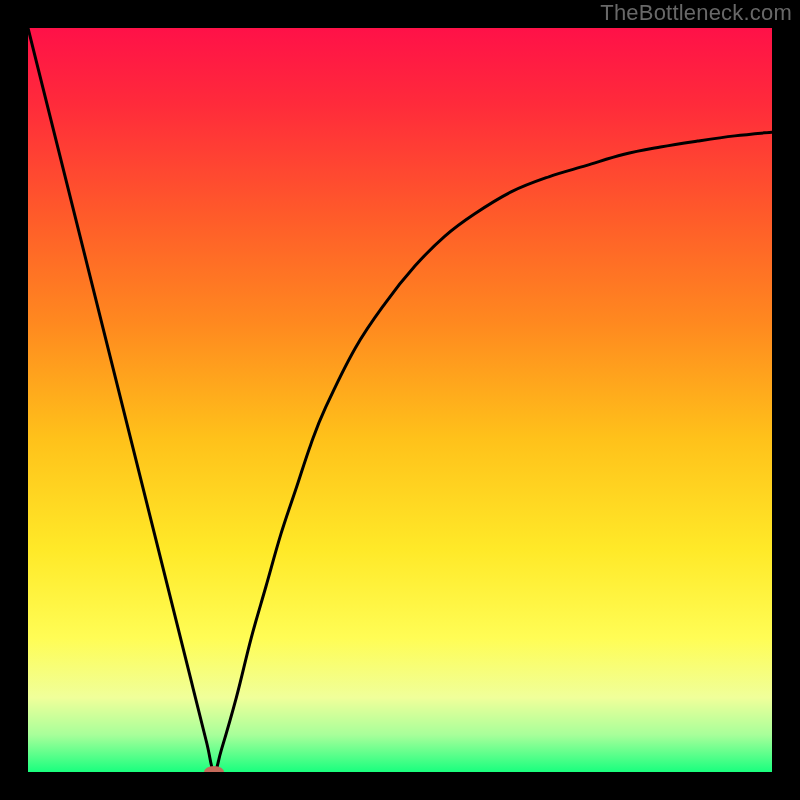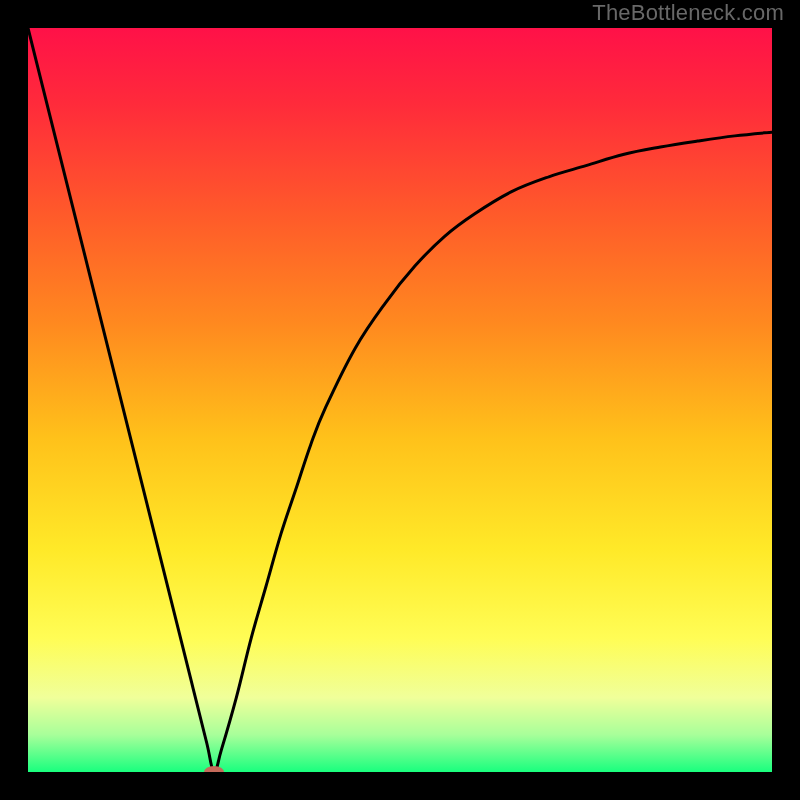--- a/index.html
+++ b/index.html
@@ -13,21 +13,21 @@
   }
   .frame {
     position: relative;
     width: 800px;
     height: 800px;
     background: #000;
   }
   .watermark {
     position: absolute;
     top: 0;
-    right: 16px;
+    right: 8px;
     color: #686868;
     font-size: 22px;
     font-weight: 400;
     letter-spacing: 0.2px;
     z-index: 10;
   }
   .plot {
     position: absolute;
     left: 28px;
     top: 28px;

